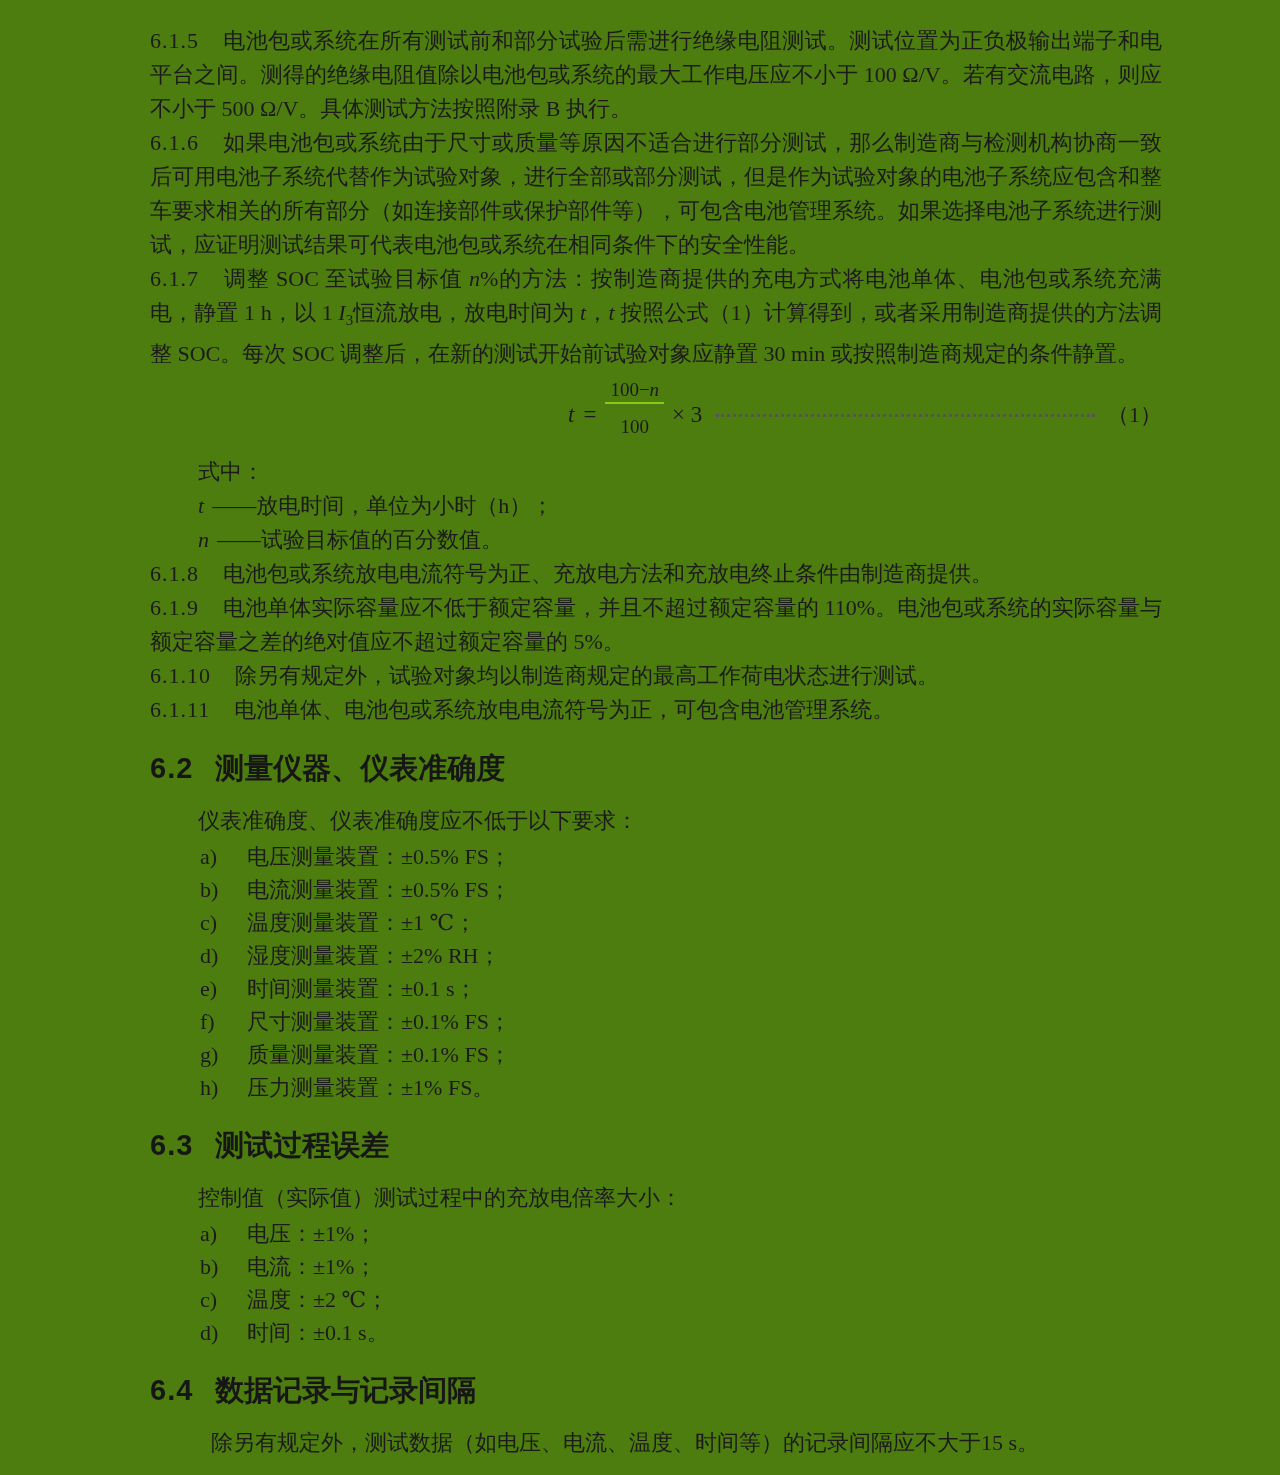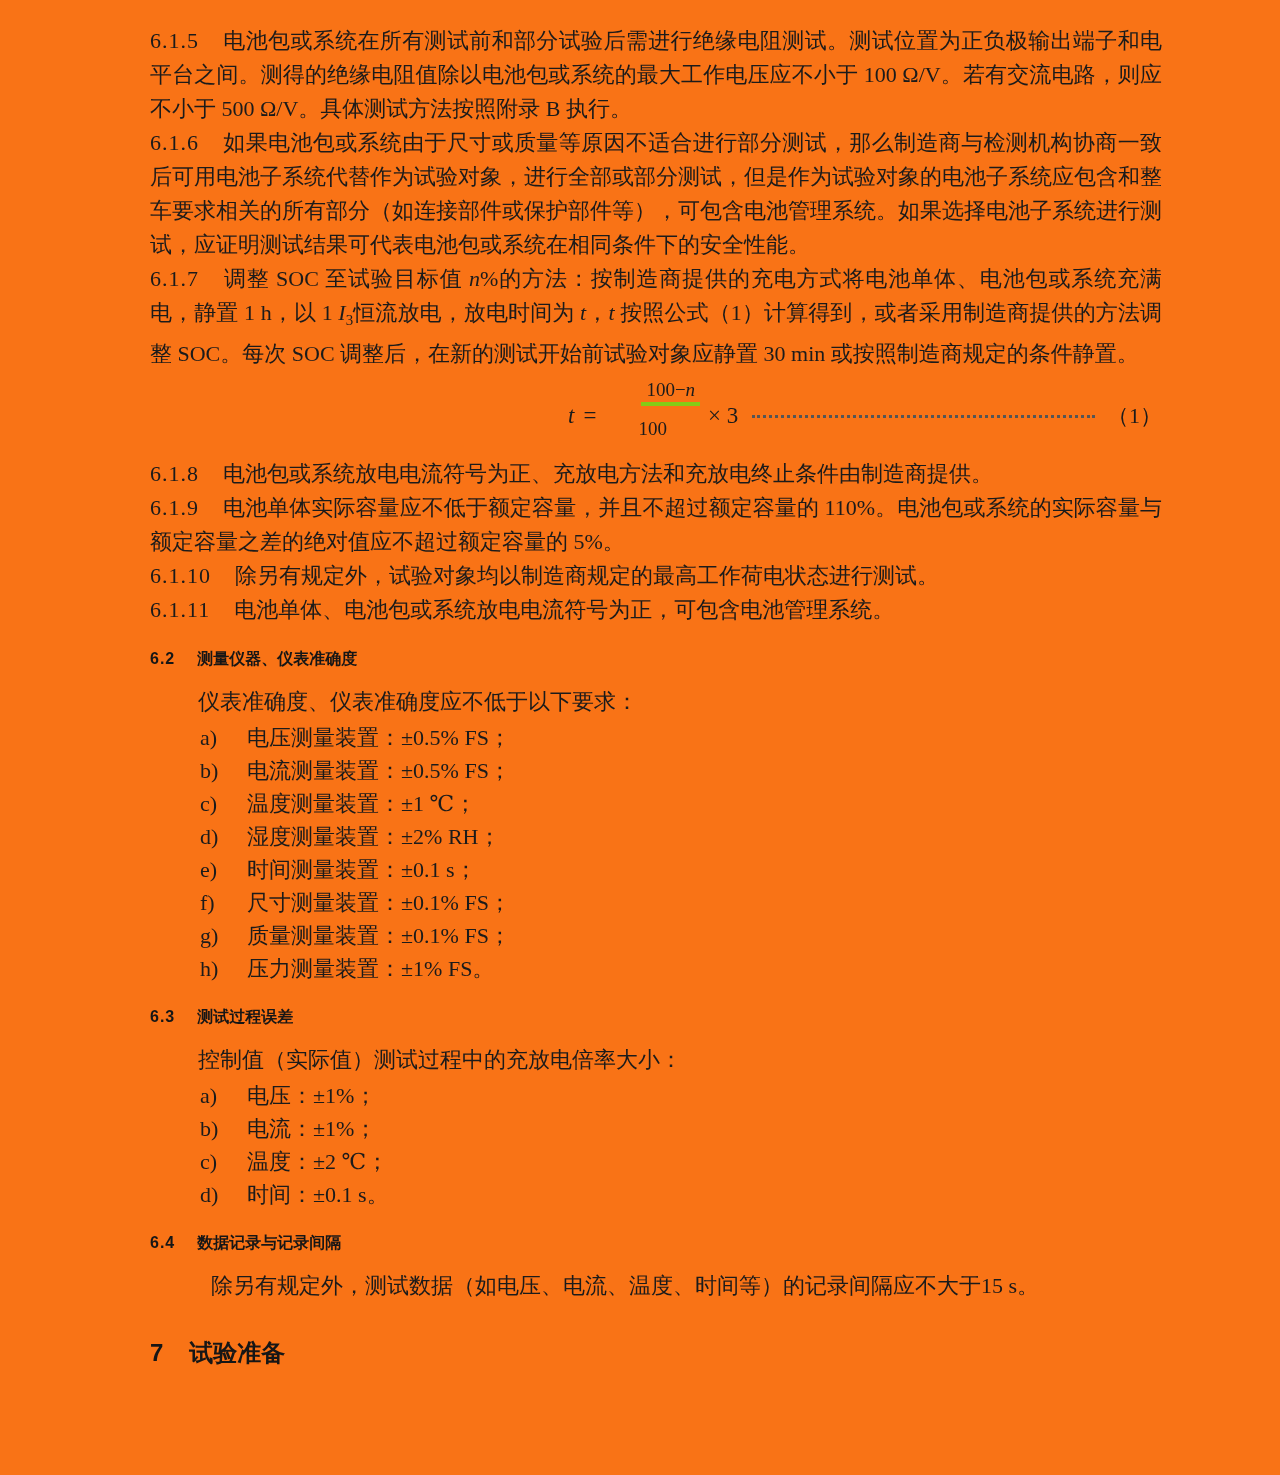--- a/index.html
+++ b/index.html
@@ -1,44 +1,44 @@
 <!DOCTYPE html>
 <html><head>
 <meta charset="utf-8">
 <style>
   html,body{margin:0;padding:0;background:#ffffff;}
   .page{
     width:1280px;height:1475px;box-sizing:border-box;
-    padding:24px 118px 0 150px;background:#f97316;color:#1b1b1b;
+    padding:24px 118px 0 150px;background:#4d7c0f;color:#1b1b1b;
     font-family:"Liberation Serif","DejaVu Serif",serif;
     font-size:22px;overflow:hidden;
   }
   .clause{margin:0;text-align:justify;line-height:34px;}
   .cnum{margin-right:24px;letter-spacing:1px;white-space:nowrap;}
   .ctext sub{font-size:68%;}
 
   
   .formula-row{display:flex;align-items:center;margin:8px 0 4px;padding-left:418px;font-size:23px;}
   .f-lhs{font-style:italic;margin-right:9px;}
   .f-eq{margin-right:9px;}
   .frac{display:inline-flex;flex-direction:column;align-items:center;font-size:19px;line-height:1.2;}
-  .f-numr{border-bottom:4px solid #84cc16;padding:0 5px;margin-left:36px;}
+  .f-numr{border-bottom:2px solid #84cc16;padding:0 5px;}
   .f-numr i{font-style:italic;}
   .f-den{padding:12px 5px;}
   .f-tail{margin-left:8px;}
   .f-dots{flex:1;height:0;border-top:3px dotted #555;align-self:center;margin:0 12px 0 14px;}
   .f-label{font-size:22px;}
 
   .where{margin-top:2px;}
   .where p{margin:0;line-height:34px;padding-left:48px;}
   .wvar{font-style:italic;margin-right:8px;}
 
   .sec-h{
     font-family:"Liberation Sans","DejaVu Sans",sans-serif;
-    font-weight:bold;font-size:16px;color:#161616;
+    font-weight:bold;font-size:29px;color:#161616;
     margin:22px 0 14px;display:flex;align-items:baseline;
   }
   .sec-h .hnum{margin-right:22px;letter-spacing:1px;}
   .chap-h{
     font-family:"Liberation Sans","DejaVu Sans",sans-serif;
     font-weight:bold;font-size:24px;color:#161616;
     margin:34px 0 0;display:flex;align-items:baseline;
   }
   .chap-h .hnum{margin-right:26px;}
 
@@ -64,20 +64,25 @@
     <span class="f-eq">=</span>
     <span class="frac">
       <span class="f-numr"><span>100−</span><i>n</i></span>
       <span class="f-den">100</span>
     </span>
     <span class="f-tail">× 3</span>
     <span class="f-dots"></span>
     <span class="f-label">（1）</span>
   </div>
 
+  <div class="where">
+    <p>式中：</p>
+    <p><i class="wvar">t</i><span>——</span><span>放电时间，单位为小时（h）；</span></p>
+    <p><i class="wvar">n</i><span>——</span><span>试验目标值的百分数值。</span></p>
+  </div>
 
   <p class="clause"><span class="cnum">6.1.8</span><span class="ctext">电池包或系统放电电流符号为正、充放电方法和充放电终止条件由制造商提供。</span></p>
   <p class="clause"><span class="cnum">6.1.9</span><span class="ctext">电池单体实际容量应不低于额定容量，并且不超过额定容量的 110%。电池包或系统的实际容量与额定容量之差的绝对值应不超过额定容量的 5%。</span></p>
   <p class="clause"><span class="cnum">6.1.10</span><span class="ctext">除另有规定外，试验对象均以制造商规定的最高工作荷电状态进行测试。</span></p>
   <p class="clause"><span class="cnum">6.1.11</span><span class="ctext">电池单体、电池包或系统放电电流符号为正，可包含电池管理系统。</span></p>
 
   <h2 class="sec-h">
       <span class="hnum">6.2</span>
       <span>测量仪器、仪表准确度</span>
     </h2>

